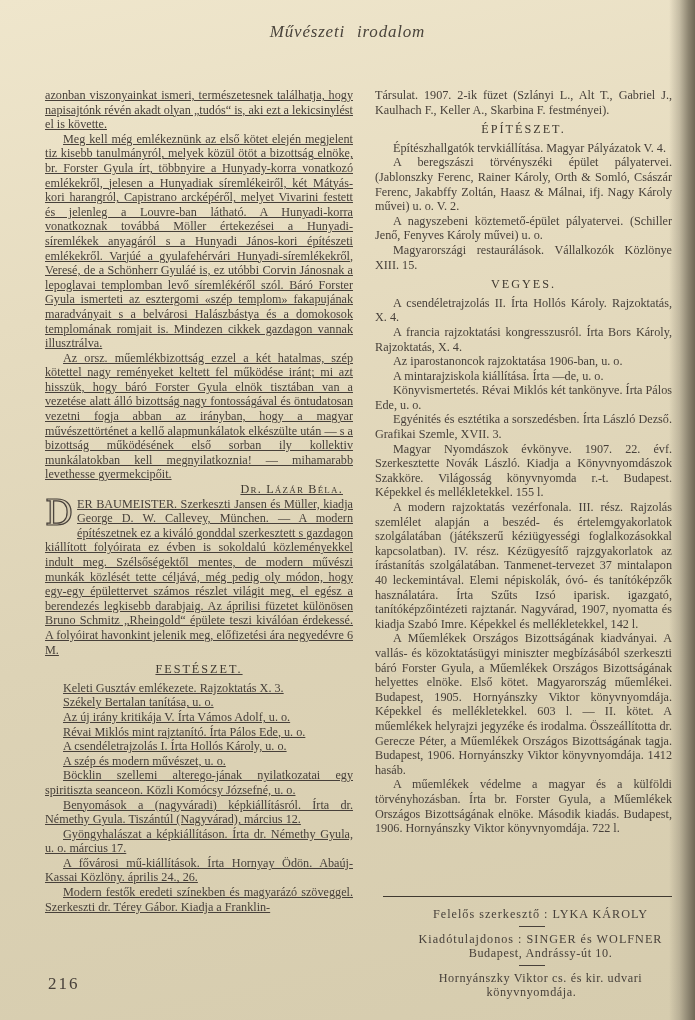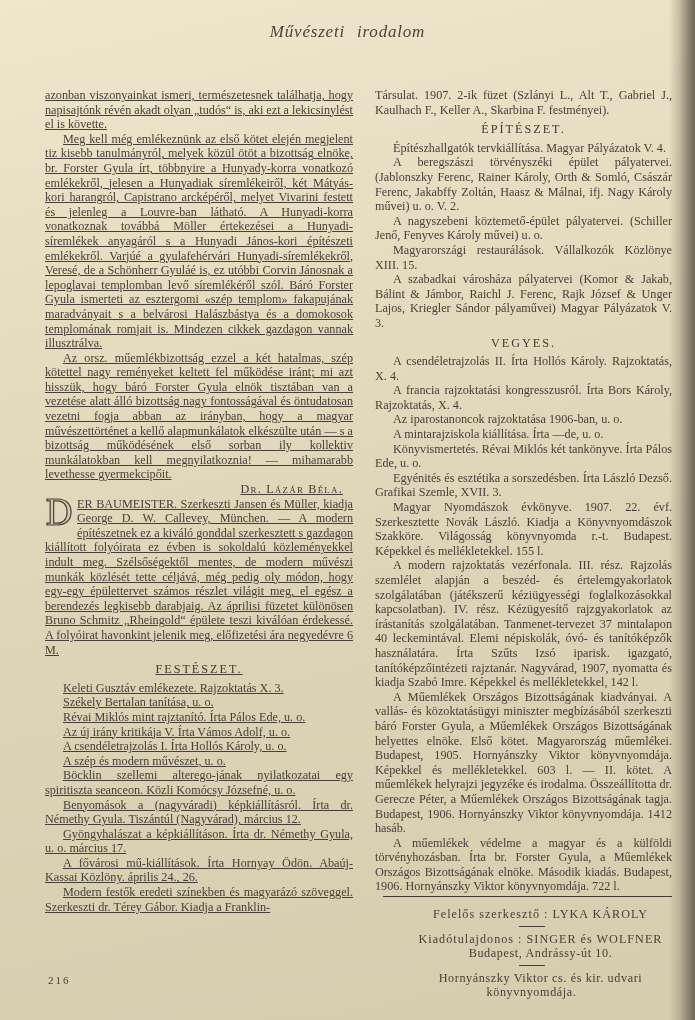--- a/index.html
+++ b/index.html
@@ -52,60 +52,59 @@
   @supports not ((-webkit-text-stroke:1px #000)){
     .dropcap{color:#47403a;}
   }
   .footer{position:absolute;top:808px;left:8px;width:100%;}
   .footer-rule{border:0;border-top:1.6px solid #3f3930;margin:0 0 10px 0;}
   .footer-line{margin:0;text-align:center;text-indent:0;letter-spacing:.6px;}
   .footer-line.spaced{letter-spacing:1px;}
   .tiny-dash{width:26px;border:0;border-top:1.2px solid #47403a;margin:4px auto 5px auto;}
   .page-number{
     position:absolute;left:48px;top:974px;
-    font-size:11px;letter-spacing:2px;color:#47403a;
+    font-size:17px;letter-spacing:2px;color:#47403a;
   }
 </style>
 </head>
 <body>
 
 <div class="page">
 
   <div class="edge-shadow"></div>
 
   <div class="running-head">Művészeti irodalom</div>
 
   <div class="col col-left">
     <p class="cont">azonban viszonyainkat ismeri, természetesnek találhatja, hogy napisajtónk révén akadt olyan „tudós“ is, aki ezt a lekicsinylést el is követte.</p>
     <p>Meg kell még emlékeznünk az első kötet elején megjelent tiz kisebb tanulmányról, melyek közül ötöt a bizottság elnöke, br. Forster Gyula írt, többnyire a Hunyady-korra vonatkozó emlékekről, jelesen a Hunyadiak síremlékeiről, két Mátyás-kori harangról, Capistrano arcképéről, melyet Vivarini festett és jelenleg a Louvre-ban látható. A Hunyadi-korra vonatkoznak továbbá Möller értekezései a Hunyadi-síremlékek anyagáról s a Hunyadi János-kori építészeti emlékekről. Varjúé a gyulafehérvári Hunyadi-síremlékekről, Veresé, de a Schönherr Gyuláé is, ez utóbbi Corvin Jánosnak a lepoglavai templomban levő síremlékéről szól. Báró Forster Gyula ismerteti az esztergomi «szép templom» fakapujának maradványait s a belvárosi Halászbástya és a domokosok templomának romjait is. Mindezen cikkek gazdagon vannak illusztrálva.</p>
     <p>Az orsz. műemlékbizottság ezzel a két hatalmas, szép kötettel nagy reményeket keltett fel működése iránt; mi azt hisszük, hogy báró Forster Gyula elnök tisztában van a vezetése alatt álló bizottság nagy fontosságával és öntudatosan vezetni fogja abban az irányban, hogy a magyar művészettörténet a kellő alapmunkálatok elkészülte után — s a bizottság működésének első sorban ily kollektiv munkálatokban kell megnyilatkoznia! — mihamarabb levethesse gyermekcipőit.</p>
     <p class="signature">Dr. Lázár Béla.</p>
     <p class="cont"><span class="dropcap">D</span><span>ER BAUMEISTER. Szerkeszti Jansen és Müller, kiadja George D. W. Callevey, München. — A modern építészetnek ez a kiváló gonddal szerkesztett s gazdagon kiállított folyóirata ez évben is sokoldalú közleményekkel indult meg. Szélsőségektől mentes, de modern művészi munkák közlését tette céljává, még pedig oly módon, hogy egy-egy épülettervet számos részlet világit meg, el egész a berendezés legkisebb darabjaig. Az áprilisi füzetet különösen Bruno Schmitz „Rheingold“ épülete teszi kiválóan érdekessé. A folyóirat havonkint jelenik meg, előfizetési ára negyedévre 6 M.</span></p>
     <p class="section-heading">FESTÉSZET.</p>
     <p>Keleti Gusztáv emlékezete. Rajzoktatás X. 3.</p>
     <p>Székely Bertalan tanítása, u. o.</p>
+    <p>Az új irány kritikája V. Írta Vámos Adolf, u. o.</p>
     <p>Révai Miklós mint rajztanító. Írta Pálos Ede, u. o.</p>
-    <p>Az új irány kritikája V. Írta Vámos Adolf, u. o.</p>
     <p>A csendéletrajzolás I. Írta Hollós Károly, u. o.</p>
     <p>A szép és modern művészet, u. o.</p>
     <p>Böcklin szellemi alterego-jának nyilatkozatai egy spiritiszta seanceon. Közli Komócsy Józsefné, u. o.</p>
     <p>Benyomások a (nagyváradi) képkiállításról. Írta dr. Némethy Gyula. Tiszántúl (Nagyvárad), március 12.</p>
     <p>Gyöngyhalászat a képkiállításon. Írta dr. Némethy Gyula, u. o. március 17.</p>
     <p>A fővárosi mű-kiállítások. Írta Hornyay Ödön. Abaúj-Kassai Közlöny. április 24., 26.</p>
     <p>Modern festők eredeti színekben és magyarázó szöveggel. Szerkeszti dr. Térey Gábor. Kiadja a Franklin-</p>
   </div>
 
   <div class="col col-right">
     <p class="cont">Társulat. 1907. 2-ik füzet (Szlányi L., Alt T., Gabriel J., Kaulhach F., Keller A., Skarbina F. festményei).</p>
     <p class="section-heading">ÉPÍTÉSZET.</p>
     <p>Építészhallgatók tervkiállítása. Magyar Pályázatok V. 4.</p>
     <p>A beregszászi törvényszéki épület pályatervei. (Jablonszky Ferenc, Rainer Károly, Orth &amp; Somló, Császár Ferenc, Jakabffy Zoltán, Haasz &amp; Málnai, ifj. Nagy Károly művei) u. o. V. 2.</p>
     <p>A nagyszebeni köztemető-épület pályatervei. (Schiller Jenő, Fenyves Károly művei) u. o.</p>
     <p>Magyarországi restaurálások. Vállalkozók Közlönye XIII. 15.</p>
-    <p>A szabadkai városháza pályatervei (Komor &amp; Jakab, Bálint &amp; Jámbor, Raichl J. Ferenc, Rajk József &amp; Unger Lajos, Kriegler Sándor pályaművei) Magyar Pályázatok V. 3.</p>
     <p class="section-heading">VEGYES.</p>
     <p>A csendéletrajzolás II. Írta Hollós Károly. Rajzoktatás, X. 4.</p>
     <p>A francia rajzoktatási kongresszusról. Írta Bors Károly, Rajzoktatás, X. 4.</p>
     <p>Az iparostanoncok rajzoktatása 1906-ban, u. o.</p>
     <p>A mintarajziskola kiállítása. Írta —de, u. o.</p>
     <p>Könyvismertetés. Révai Miklós két tankönyve. Írta Pálos Ede, u. o.</p>
     <p>Egyénités és esztétika a sorszedésben. Írta László Dezső. Grafikai Szemle, XVII. 3.</p>
     <p>Magyar Nyomdászok évkönyve. 1907. 22. évf. Szerkesztette Novák László. Kiadja a Könyvnyomdászok Szakköre. Világosság könyvnyomda r.-t. Budapest. Képekkel és mellékletekkel. 155 l.</p>
     <p>A modern rajzoktatás vezérfonala. III. rész. Rajzolás szemlélet alapján a beszéd- és értelemgyakorlatok szolgálatában (játékszerű kéziügyességi foglalkozásokkal kapcsolatban). IV. rész. Kézügyesítő rajzgyakorlatok az írástanítás szolgálatában. Tanmenet-tervezet 37 mintalapon 40 leckemintával. Elemi népiskolák, óvó- és tanítóképzők használatára. Írta Szűts Izsó iparisk. igazgató, tanítóképzőintézeti rajztanár. Nagyvárad, 1907, nyomatta és kiadja Szabó Imre. Képekkel és mellékletekkel, 142 l.</p>
     <p>A Műemlékek Országos Bizottságának kiadványai. A vallás- és közoktatásügyi miniszter megbízásából szerkeszti báró Forster Gyula, a Műemlékek Országos Bizottságának helyettes elnöke. Első kötet. Magyarország műemlékei. Budapest, 1905. Hornyánszky Viktor könyvnyomdája. Képekkel és mellékletekkel. 603 l. — II. kötet. A műemlékek helyrajzi jegyzéke és irodalma. Összeállította dr. Gerecze Péter, a Műemlékek Országos Bizottságának tagja. Budapest, 1906. Hornyánszky Viktor könyvnyomdája. 1412 hasáb.</p>

